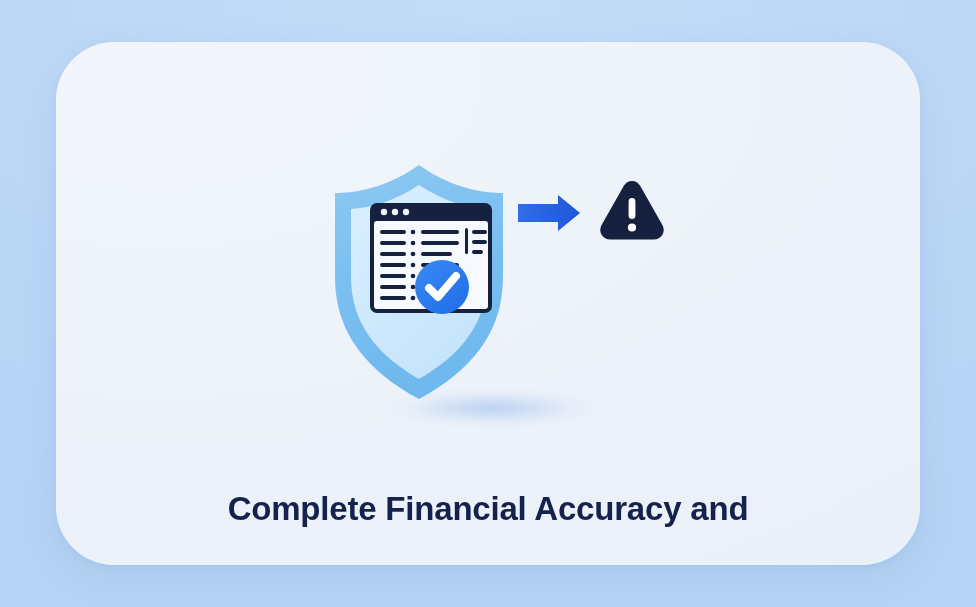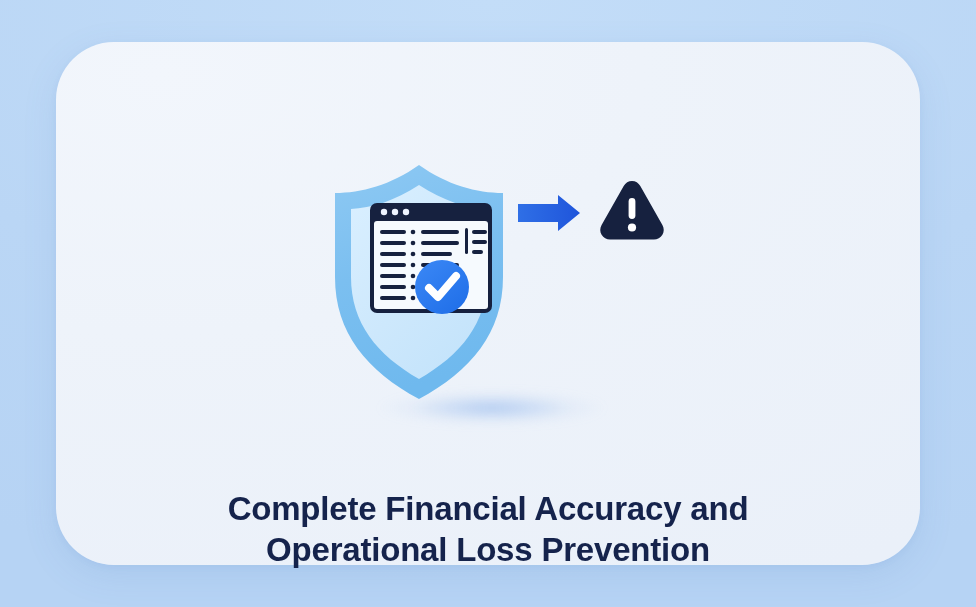--- a/index.html
+++ b/index.html
@@ -221,16 +221,15 @@
                  C 26.5 4.9, 29.5 3, 33 3 Z" fill="#16213f"></path>
         <rect x="29.6" y="20" width="6.8" height="21" rx="3.4" fill="#ffffff"></rect>
         <circle cx="33" cy="49.5" r="4.1" fill="#ffffff"></circle>
       </g>
 
     </svg>
   </div>
 
   <div class="title-block">
     <div class="title-line">Complete Financial Accuracy and</div>
-    <div class="title-line">Operational Loss Prevention</div>
   </div>
 
 </div>
 
 </body></html>

